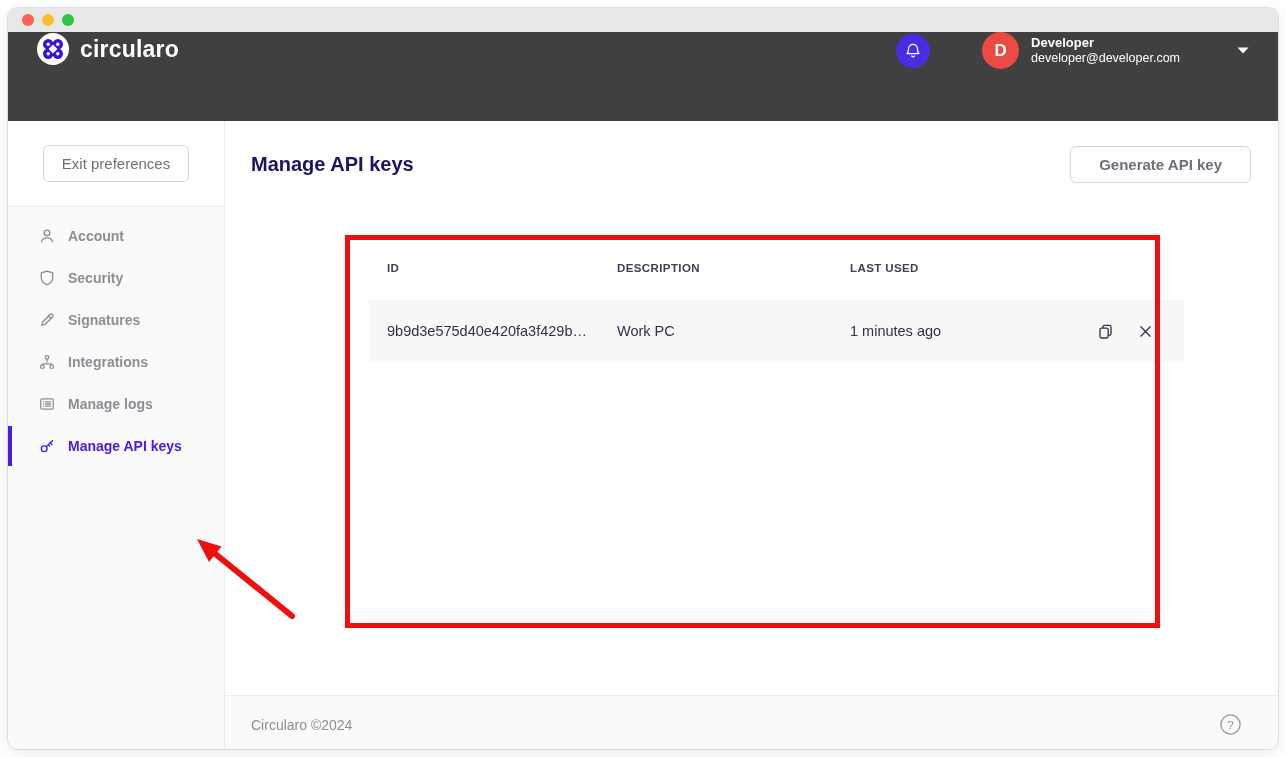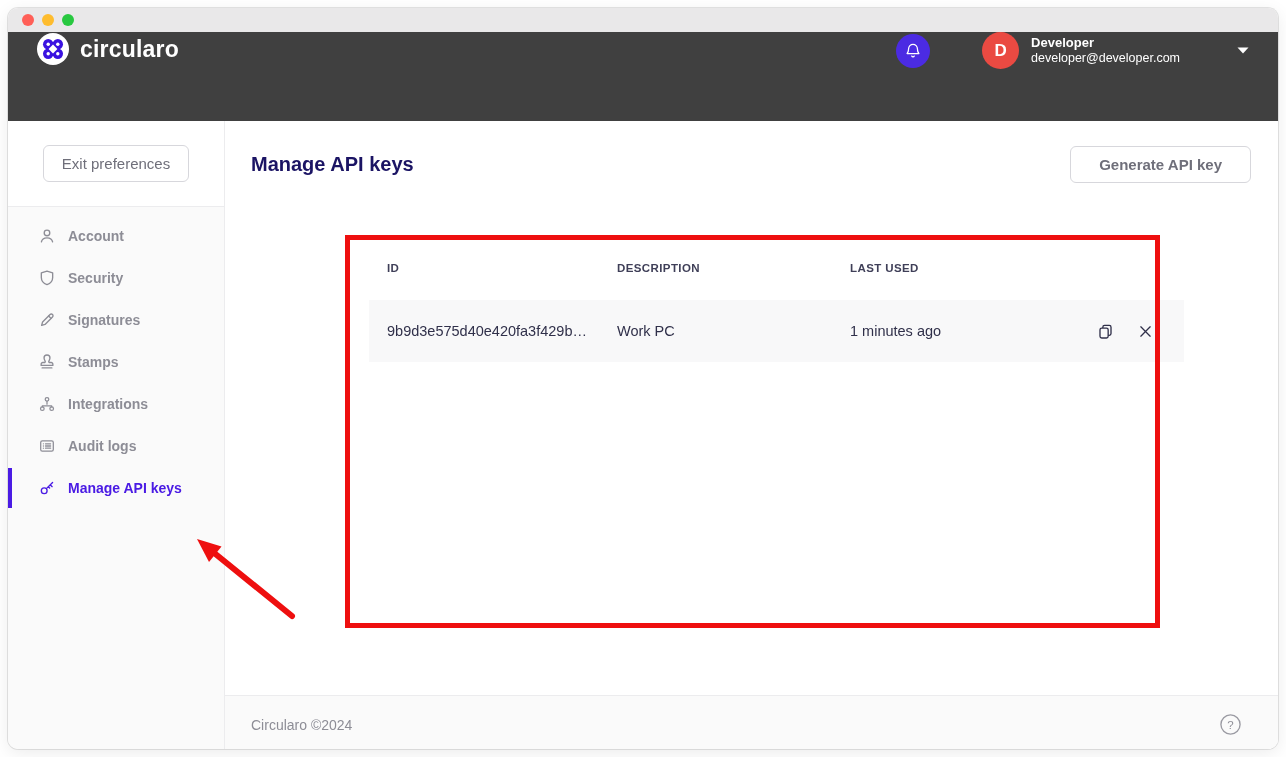--- a/index.html
+++ b/index.html
@@ -140,29 +140,20 @@
         <div class="nav-item">
           <span style="display:flex">
             <svg width="18" height="18" viewBox="0 0 20 20" fill="none" stroke="#8d8d96" stroke-width="1.5" stroke-linecap="round" stroke-linejoin="round">
               <path d="M4 16l1.1-3.8 8.3-8.3a1.9 1.9 0 0 1 2.7 2.7L7.8 14.9 4 16z"></path>
                 <path d="M11.8 5.5l2.7 2.7"></path>
             </svg>
           </span>
           <span>Signatures</span>
         </div>
 
-        <div class="nav-item">
-          <span style="display:flex">
-            <svg width="18" height="18" viewBox="0 0 20 20" fill="none" stroke="#8d8d96" stroke-width="1.5" stroke-linecap="round" stroke-linejoin="round">
-              <path d="M11.9 9.5c.8-1.6 1.4-2.8 1.4-4a3.3 3.3 0 0 0-6.6 0c0 1.2.6 2.4 1.4 4l-.4 1H5.4a1.9 1.9 0 0 0-1.9 1.9v1.4h13v-1.4a1.9 1.9 0 0 0-1.9-1.9h-2.3l-.4-1z"></path>
-              <path d="M4.6 16.6h10.8"></path>
-            </svg>
-          </span>
-          <span>Stamps</span>
-        </div>
 
 
         <div class="nav-item">
           <span style="display:flex">
             <svg width="18" height="18" viewBox="0 0 20 20" fill="none" stroke="#8d8d96" stroke-width="1.4" stroke-linecap="round" stroke-linejoin="round">
               <circle cx="10" cy="4.8" r="2"></circle>
                 <circle cx="4.8" cy="15.2" r="2"></circle>
                 <circle cx="15.2" cy="15.2" r="2"></circle>
               <path d="M10 6.8v3.4M4.8 13.2v-1h10.4v1M10 10.2v0"></path>
             </svg>
@@ -170,21 +161,21 @@
           <span>Integrations</span>
         </div>
 
         <div class="nav-item">
           <span style="display:flex">
             <svg width="18" height="18" viewBox="0 0 20 20" fill="none" stroke="#8d8d96" stroke-width="1.4" stroke-linecap="round" stroke-linejoin="round">
               <rect x="3" y="4.2" width="14" height="11.6" rx="1.8"></rect>
               <path d="M6 7.6h.01M8.3 7.6h5.7M6 10h.01M8.3 10h5.7M6 12.4h.01M8.3 12.4h5.7"></path>
             </svg>
           </span>
-          <span>Audit logs</span>
+          <span>Manage logs</span>
         </div>
 
         <div class="nav-item active">
           <span class="active-bar"></span>
           <span style="display:flex">
             <svg width="18" height="18" viewBox="0 0 20 20" fill="none" stroke="#4a1be4" stroke-width="1.5" stroke-linecap="round" stroke-linejoin="round">
               <circle cx="6.9" cy="13.1" r="3.2"></circle>
               <path d="M9.3 10.7 16.2 3.8M13.6 6.4l2.1 2.1M11.4 8.6l1.5 1.5"></path>
             </svg>
           </span>

